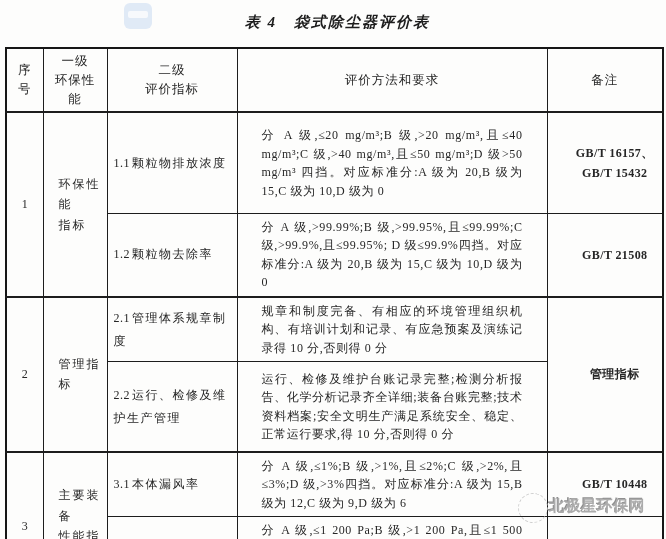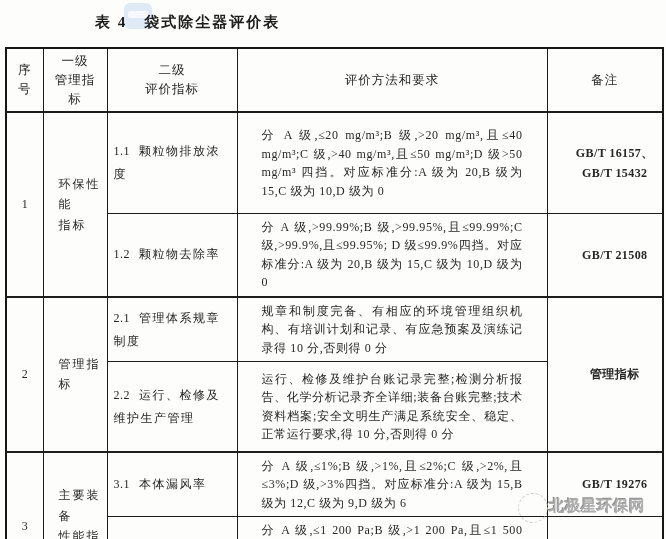--- a/index.html
+++ b/index.html
@@ -4,22 +4,22 @@
 <style>
   html,body{margin:0;padding:0;}
   body{
     width:666px;height:539px;position:relative;overflow:hidden;
     background:#fdfdfc;
     font-family:"Liberation Serif","DejaVu Serif",serif;
     color:#222;
   }
   .page-title{
     position:absolute;left:95px;top:13px;width:335px;
-    text-align:left;font-size:15px;font-weight:bold;
-    letter-spacing:2px;color:#1d1d1d;white-space:nowrap;
+    text-align:right;font-size:15px;font-weight:bold;
+    letter-spacing:2px;color:#1d1d1d;white-space:nowrap;font-style:italic;
   }
   .logo-mark{
     position:absolute;left:124px;top:3px;width:28px;height:26px;
     background:#dde8f6;border-radius:6px;opacity:.9;
   }
   .logo-mark:after{
     content:"";position:absolute;left:4px;top:8px;width:20px;height:7px;
     background:rgba(255,255,255,.75);border-radius:2px;
   }
   table.eval{
@@ -42,21 +42,21 @@
   }
   td.c-no{text-align:center;letter-spacing:0;}
   td.c-l1{
     text-align:left;padding-left:15px;letter-spacing:2px;
     line-height:1.7;
   }
   td.c-item{
     text-align:left;padding-left:6px;padding-right:4px;
     line-height:1.9;letter-spacing:1.5px;
   }
-  td.c-item .code{letter-spacing:.5px;margin-right:9px;}
+  td.c-item .code{letter-spacing:.5px;margin-right:2px;}
   td.c-method{
     text-align:justify;padding:4px 24px;
     line-height:18.5px;letter-spacing:.6px;
   }
   td.c-note{
     text-align:center;padding-left:26px;line-height:1.7;letter-spacing:.4px;font-weight:bold;
   }
   .preline{white-space:pre-line;}
   .wm-site{
     position:absolute;left:549px;top:496px;width:92px;
@@ -83,21 +83,21 @@
     <col style="width:37px">
       <col style="width:64px">
       <col style="width:130px">
       <col style="width:310px">
       <col style="width:116px">
   </colgroup>
   <tbody>
       <tr style="height:48px">
     <th>序号</th>
     <th class="preline">一级
-管理指标</th>
+环保性能</th>
     <th class="preline">二级
 评价指标</th>
     <th>评价方法和要求</th>
     <th>备注</th>
   </tr>
 
   <tr style="height:101px" class="section-start">
     <td class="c-no" rowspan="2">1</td>
     <td class="c-l1 preline" rowspan="2">环保性能
 指标</td>
@@ -123,21 +123,21 @@
     <td class="c-item"><span class="code">2.2</span><span>运行、检修及维护生产管理</span></td>
     <td class="c-method">运行、检修及维护台账记录完整;检测分析报告、化学分析记录齐全详细;装备台账完整;技术资料档案;安全文明生产满足系统安全、稳定、正常运行要求,得 10 分,否则得 0 分</td>
   </tr>
 
   <tr style="height:59px" class="section-start">
     <td class="c-no" rowspan="2">3</td>
     <td class="c-l1 preline" rowspan="2">主要装备
 性能指标</td>
     <td class="c-item"><span class="code">3.1</span><span>本体漏风率</span></td>
     <td class="c-method">分 A 级,≤1%;B 级,&gt;1%,且≤2%;C 级,&gt;2%,且≤3%;D 级,&gt;3%四挡。对应标准分:A 级为 15,B 级为 12,C 级为 9,D 级为 6</td>
-    <td class="c-note">GB/T 19276</td>
+    <td class="c-note">GB/T 10448</td>
   </tr>
   <tr style="height:66px">
     <td class="c-item"><span class="code">3.2</span><span>本体压力降</span></td>
     <td class="c-method">分 A 级,≤1 200 Pa;B 级,&gt;1 200 Pa,且≤1 500 Pa;C 级,&gt;1 500 Pa,且≤1 800 Pa;D 级,&gt;1 800 Pa 四挡。对应标准分:A 级为 15,B 级为 12,C 级为 9,D 级为 6</td>
     <td class="c-note"></td>
   </tr>
 </tbody>
   </table>
 
 <div class="wm-stamp"></div>

